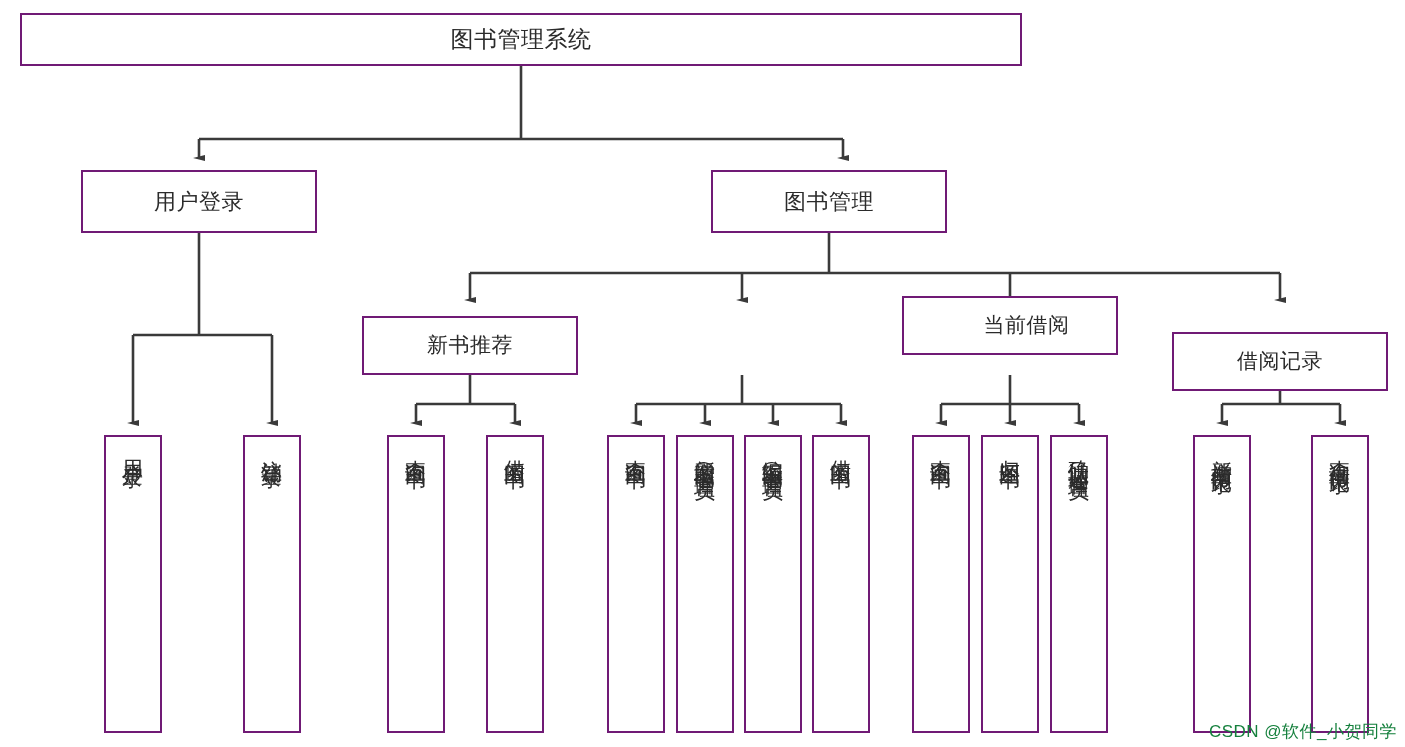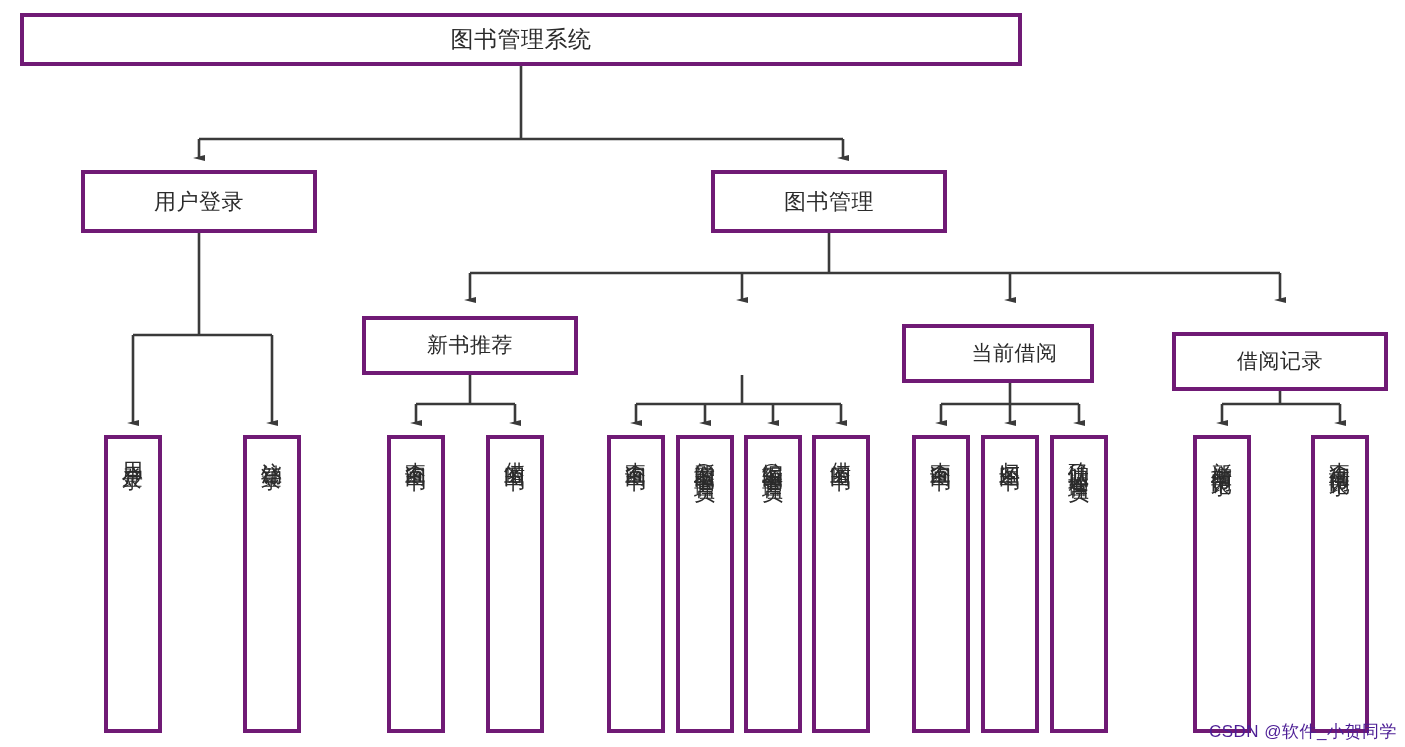--- a/index.html
+++ b/index.html
@@ -22,21 +22,21 @@
     left: 0;
     top: 0;
     width: 1405px;
     height: 747px;
     pointer-events: none;
   }
   .node {
     position: absolute;
     box-sizing: border-box;
     background: #ffffff;
-    border: 4px solid #701a75;
+    border: 2px solid #701a75;
     display: flex;
     align-items: center;
     justify-content: center;
     color: #2b2b2b;
   }
   .node.root {
     font-size: 23px;
   }
   .node.level2 {
     font-size: 22px;
@@ -60,21 +60,21 @@
     text-orientation: upright;
     letter-spacing: 3px;
     line-height: 1;
     white-space: nowrap;
   }
   .watermark {
     position: absolute;
     right: 8px;
     bottom: 4px;
     font-size: 17px;
-    color: #4c1d95;
+    color: #15803d;
     letter-spacing: 0.5px;
     white-space: nowrap;
   }
 </style>
 </head>
 <body>
 
 <div id="canvas">
 
   <svg class="connectors" viewBox="0 0 1405 747">
@@ -134,21 +134,21 @@
   <div class="node level2" style="left:81px; top:170px; width:236px; height:63px;">
     <span class="label">用户登录</span>
   </div>
   <div class="node level3" style="left:362px; top:316px; width:216px; height:59px;">
     <span class="label">新书推荐</span>
   </div>
 
   <div class="node level2" style="left:711px; top:170px; width:236px; height:63px;">
     <span class="label">图书管理</span>
   </div>
-  <div class="node level3" style="left:902px; top:324px; width:192px; height:59px;padding-left:33px;">
+  <div class="node level3" style="left:902px; top:296px; width:216px; height:59px;padding-left:33px;">
     <span class="label">当前借阅</span>
   </div>
   <div class="node level3" style="left:1172px; top:316px; width:216px; height:59px;margin-top:16px;">
     <span class="label">借阅记录</span>
   </div>
 
   <div class="node leaf" style="left:104px; top:435px; width:58px; height:298px;">
     <span class="label">用户登录</span>
   </div>
   <div class="node leaf" style="left:243px; top:435px; width:58px; height:298px;">

